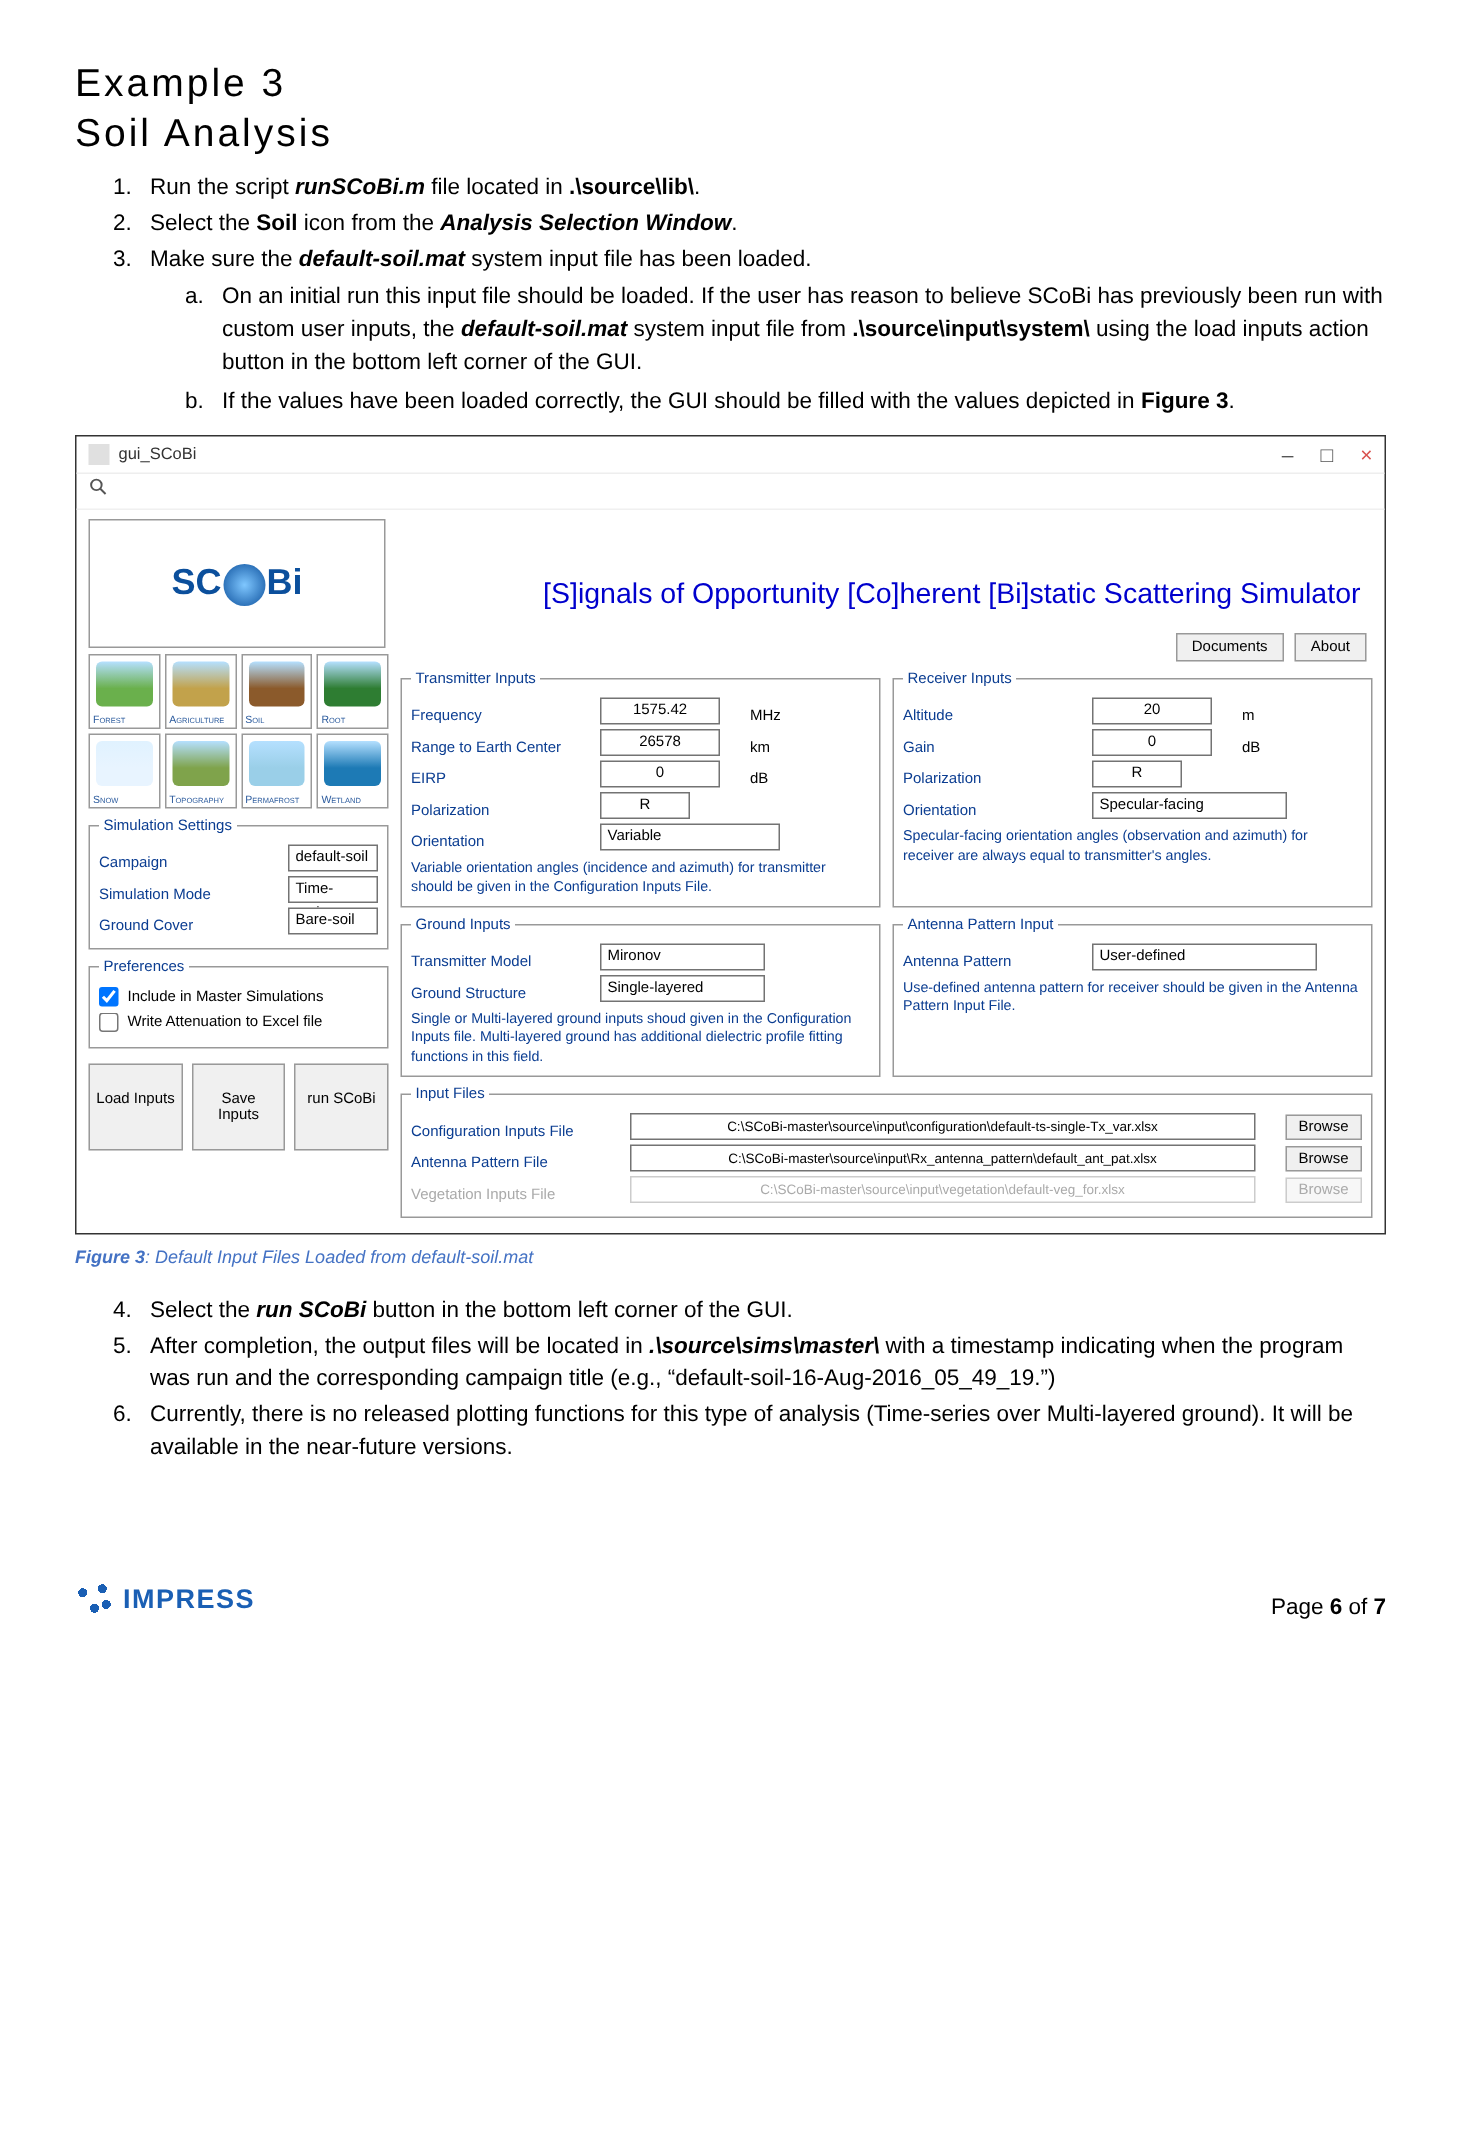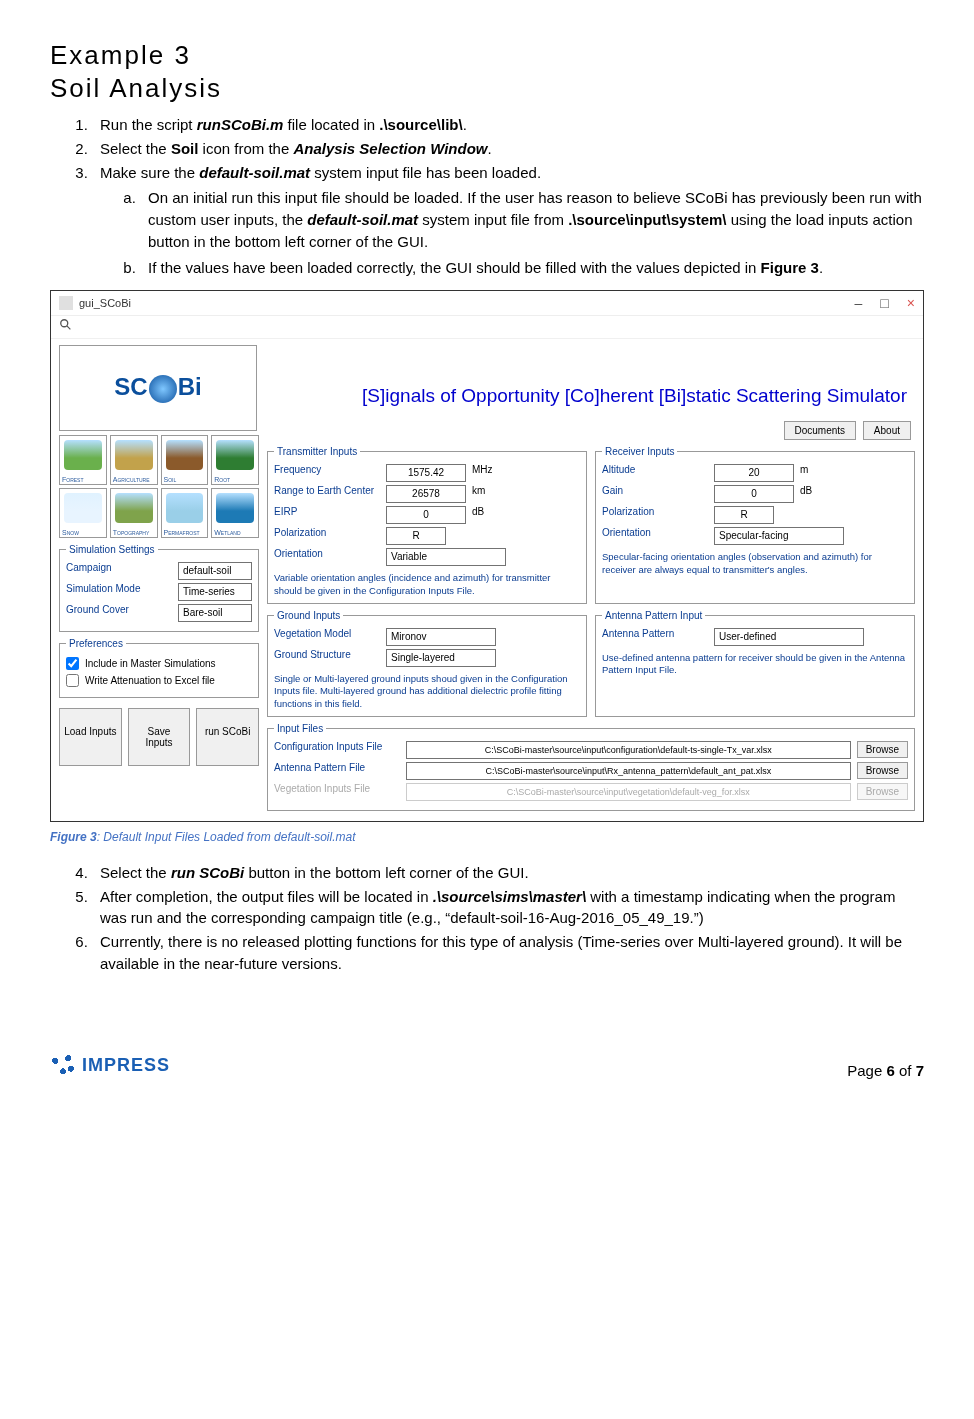--- a/index.html
+++ b/index.html
@@ -155,21 +155,21 @@
     border:1px solid #999;
     margin:6px 0 0 0;
     padding:4px 6px 6px 6px;
     font-size:10px;
   }
   fieldset legend {
     color:#0b3d91;
     font-size:10px;
     padding:0 3px;
   }
-  .row { display:flex; align-items:flex-start; margin:3px 0; gap:2px;}
+  .row { display:flex; align-items:flex-end; margin:3px 0; gap:16px;}
   .row label { color:#0b3d91; width:110px; font-size:10px;}
   .row label.wide { width:130px;}
   .row .val {
     border:1px solid #737373;
     background:#fff;
     height:16px;
     line-height:16px;
     padding:0 4px;
     font-size:10px;
     flex:0 0 70px;
@@ -414,21 +414,21 @@
               <div class="val left" style="flex:0 0 120px;">Specular-facing</div>
             </div>
           <div class="note">Specular-facing orientation angles (observation and azimuth) for receiver are always equal to transmitter's angles.</div>
         </fieldset>
       </div>
 
       <div class="two-cols">
         <fieldset>
           <legend>Ground Inputs</legend>
           <div class="row">
-              <label>Vegetation Model</label>
+              <label>Transmitter Model</label>
               <div class="val left" style="flex:0 0 100px;">Mironov</div>
             </div>
           <div class="row">
               <label>Ground Structure</label>
               <div class="val left" style="flex:0 0 100px;">Single-layered</div>
             </div>
           <div class="note">Single or Multi-layered ground inputs shoud given in the Configuration Inputs file. Multi-layered ground has additional dielectric profile fitting functions in this field.</div>
         </fieldset>
 
         <fieldset>

